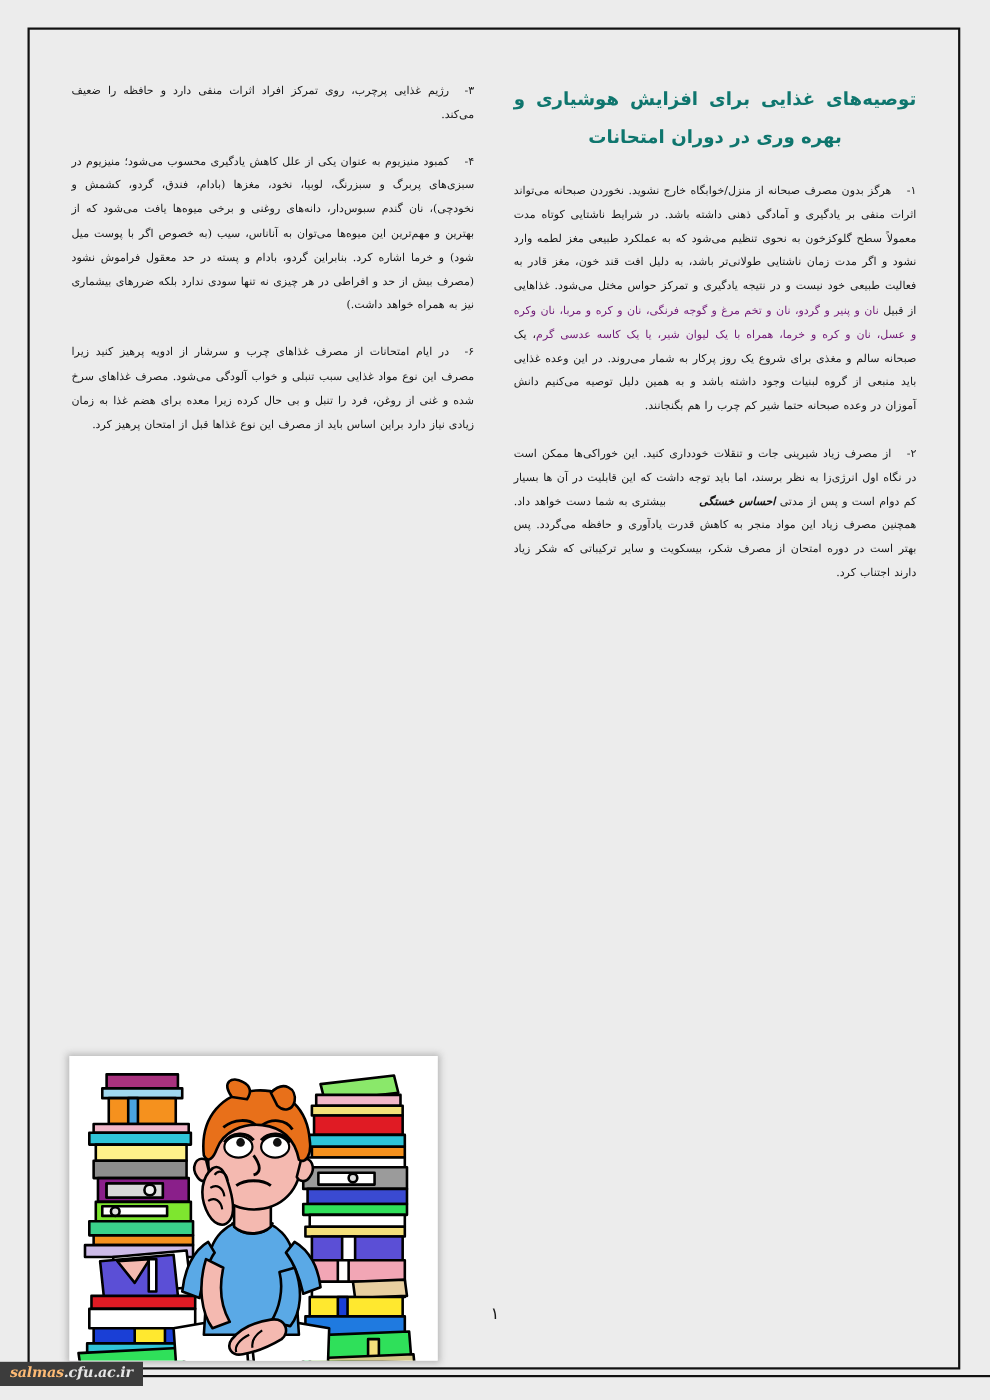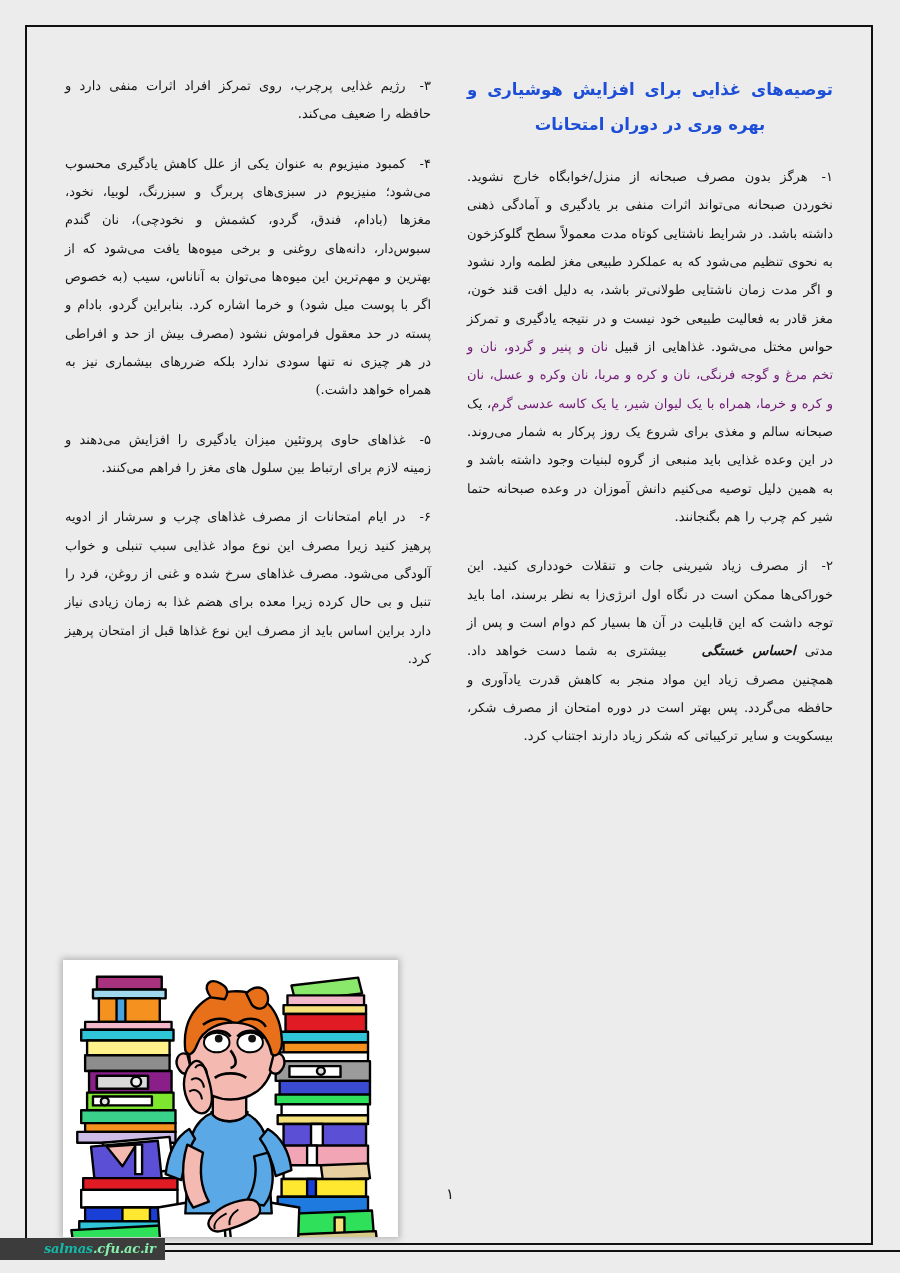--- a/index.html
+++ b/index.html
@@ -51,28 +51,28 @@
     box-sizing: border-box;
   }
 
   .doc-title {
     font-family: "DejaVu Sans", "Liberation Sans", sans-serif;
     font-weight: bold;
     font-size: 16.5px;
     line-height: 2.15;
     text-align: justify;
     text-align-last: center;
-    color: #1d4ed8;
+    color: #0f766e;
     margin: 0 0 20px 0;
     letter-spacing: 0.2px;
   }
 
   .para {
     font-family: "DejaVu Serif", "Liberation Serif", serif;
-    font-size: 13px;
+    font-size: 10px;
     line-height: 2.18;
     text-align: justify;
     text-justify: inter-word;
     color: #171717;
     margin: 0 0 21px 0;
     word-spacing: 0.5px;
   }
   .para:last-child { margin-bottom: 0; }
 
   .para .num {
@@ -129,22 +129,22 @@
     padding: 3px 9px 4px 9px;
     font-family: "DejaVu Serif", "Liberation Serif", serif;
     font-style: italic;
     font-weight: bold;
     font-size: 13px;
     letter-spacing: -0.2px;
     direction: ltr;
     white-space: nowrap;
     z-index: 5;
   }
-  .watermark .wm-a { color: #14b8a6; margin-left: 35px; }
-  .watermark .wm-b { color: #86efac; }
+  .watermark .wm-a { color: #fdba74; }
+  .watermark .wm-b { color: #e5e5e5; }
 </style>
 </head>
 <body>
 
 <div class="page">
 
   <div class="page-frame"></div>
 
   <div class="content">
 
@@ -165,23 +165,20 @@
     <div class="column">
 
       <p class="para">
         <span class="num">۳-</span><span class="gap"></span><span>رژیم غذایی پرچرب، روی تمرکز افراد اثرات منفی دارد و حافظه را ضعیف می‌کند.</span>
       </p>
 
       <p class="para">
         <span class="num">۴-</span><span class="gap"></span><span>کمبود منیزیوم به عنوان یکی از علل کاهش یادگیری محسوب می‌شود؛ منیزیوم در سبزی‌های پربرگ و سبزرنگ، لوبیا، نخود، مغزها (بادام، فندق، گردو، کشمش و نخودچی)، نان گندم سبوس‌دار، دانه‌های روغنی و برخی میوه‌ها یافت می‌شود که از بهترین و مهم‌ترین این میوه‌ها می‌توان به آناناس، سیب (به خصوص اگر با پوست میل شود) و خرما اشاره کرد. بنابراین گردو، بادام و پسته در حد معقول فراموش نشود (مصرف بیش از حد و افراطی در هر چیزی نه تنها سودی ندارد بلکه ضررهای بیشماری نیز به همراه خواهد داشت.)</span>
       </p>
 
-      <p class="para">
-        <span class="num">۵-</span><span class="gap"></span><span>غذاهای حاوی پروتئین میزان یادگیری را افزایش می‌دهند و زمینه لازم برای ارتباط بین سلول های مغز را فراهم می‌کنند.</span>
-      </p>
 
       <p class="para">
         <span class="num">۶-</span><span class="gap"></span><span>در ایام امتحانات از مصرف غذاهای چرب و سرشار از ادویه پرهیز کنید زیرا مصرف این نوع مواد غذایی سبب تنبلی و خواب آلودگی می‌شود. مصرف غذاهای سرخ شده و غنی از روغن، فرد را تنبل و بی حال کرده زیرا معده برای هضم غذا به زمان زیادی نیاز دارد براین اساس باید از مصرف این نوع غذاها قبل از امتحان پرهیز کرد.</span>
       </p>
 
     </div>
 
   </div>
 
   <div class="figure">

